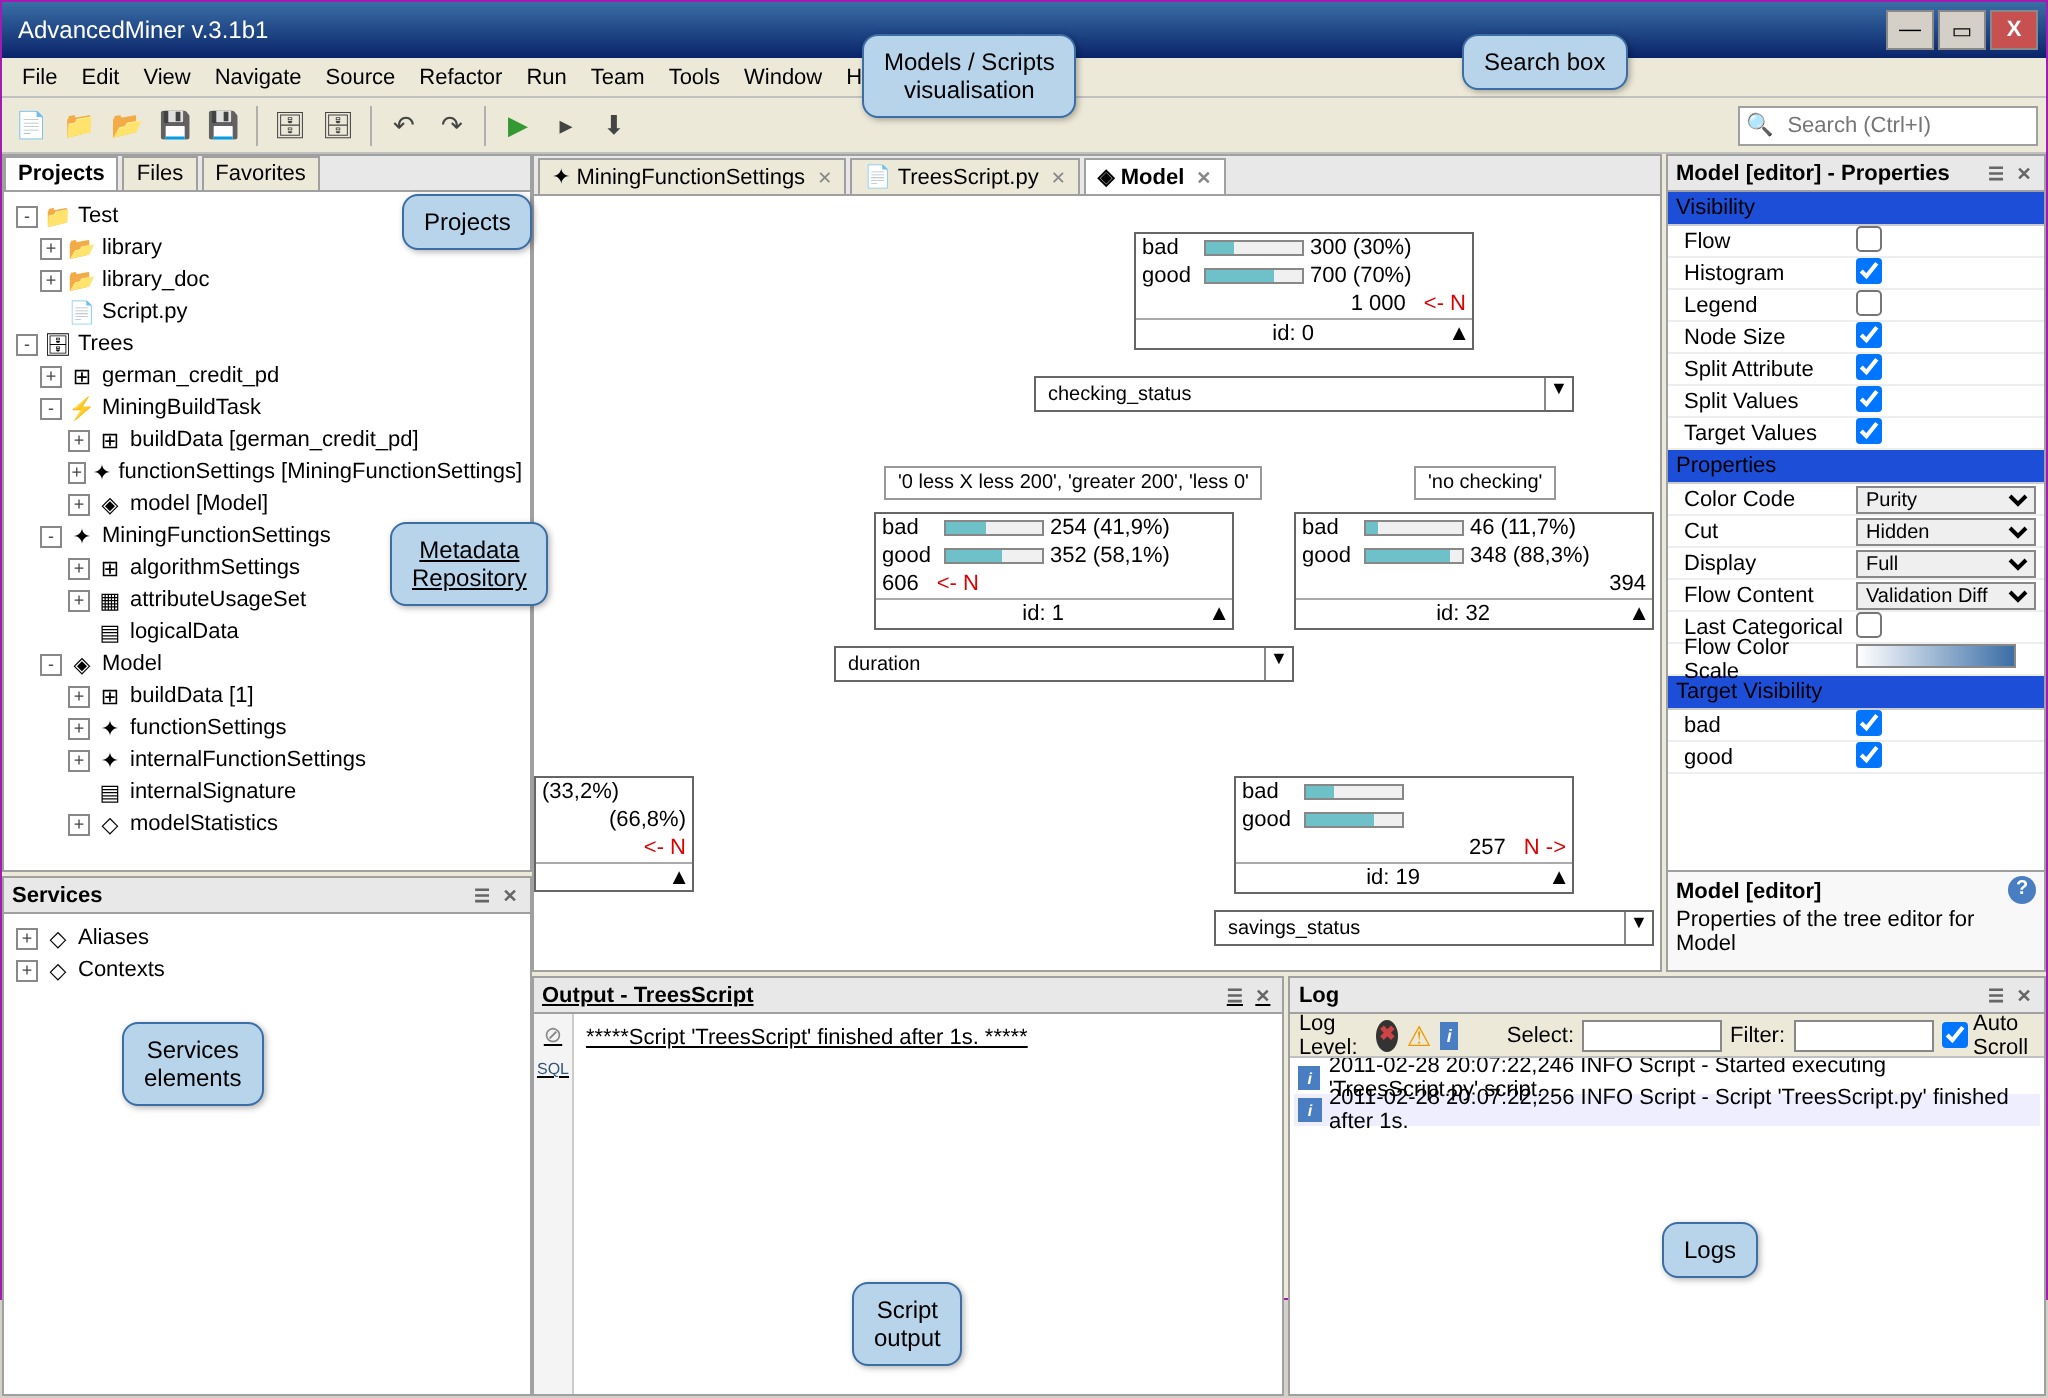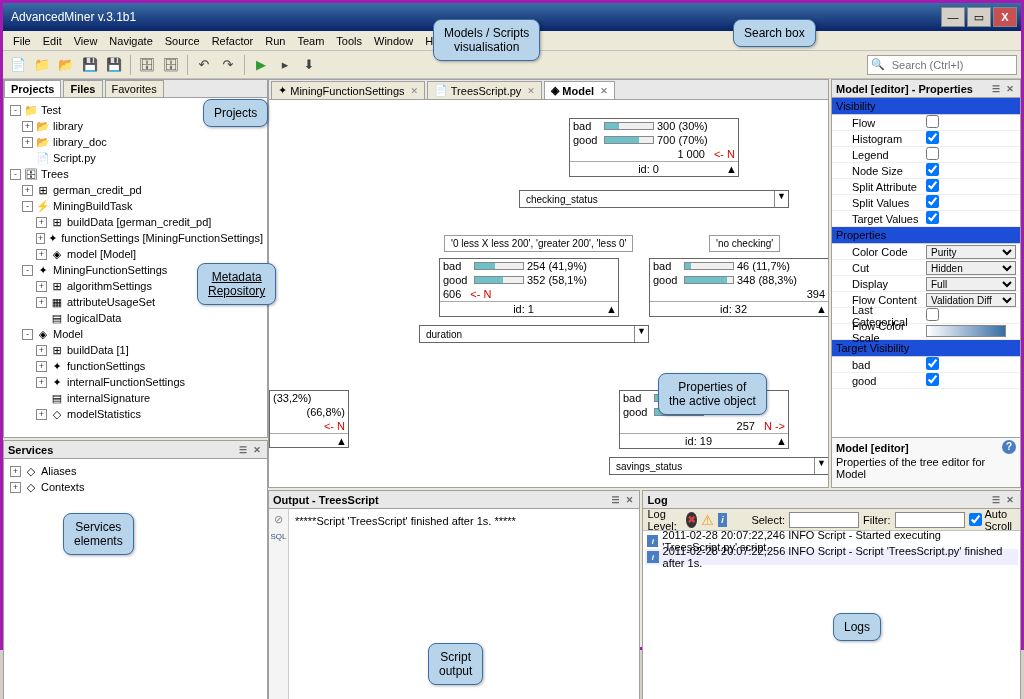--- a/index.html
+++ b/index.html
@@ -1,17 +1,17 @@
 <!DOCTYPE html>
 <html><head>
 <meta charset="utf-8">
 <style>
 * { box-sizing: border-box; margin: 0; padding: 0; font-family: Tahoma, sans-serif; font-size: 11px; }
 body { background: #d4d0c8; width: 1024px; height: 699px; overflow: hidden; position: relative; }
-.window { width: 1024px; height: 650px; background: #ece9d8; border: 3px solid #a21caf; position: relative; }
+.window { width: 1024px; height: 650px; background: #ece9d8; border: 1px solid #a21caf; position: relative; }
 .titlebar { height: 28px; background: linear-gradient(to bottom, #3a6ea5, #0a246a); color: #fff; display: flex; align-items: center; padding: 0 4px; }
 .titlebar .title { flex: 1; font-size: 12px; padding-left: 4px; }
 .titlebar .winbtn { width: 24px; height: 20px; background: #d4d0c8; margin-left: 2px; border: 1px solid #888; display: flex; align-items: center; justify-content: center; font-size: 11px; color: #000; }
 .titlebar .winbtn.close { background: #c75050; color: #fff; font-weight: bold; }
 .menubar { height: 20px; background: #ece9d8; display: flex; align-items: center; padding: 0 4px; border-bottom: 1px solid #c0c0c0; }
 .menubar span { padding: 0 6px; cursor: default; }
 .toolbar { height: 28px; background: #ece9d8; display: flex; align-items: center; padding: 2px 4px; border-bottom: 1px solid #c0c0c0; gap: 2px; }
 .tbtn { width: 22px; height: 22px; border: 1px solid transparent; display: flex; align-items: center; justify-content: center; font-size: 13px; color: #444; }
 .tsep { width: 1px; height: 20px; background: #b0b0b0; margin: 0 3px; }
 .searchbox { margin-left: auto; display: flex; align-items: center; border: 1px solid #a0a0a0; background: #fff; height: 20px; width: 150px; }
@@ -32,21 +32,21 @@
 .tree-item .ticon { width: 14px; height: 14px; margin-right: 3px; display: flex; align-items: center; justify-content: center; font-size: 11px; }
 .ind1 { padding-left: 14px; } .ind2 { padding-left: 28px; }
 .left-col { width: 265px; display: flex; flex-direction: column; }
 .mid-col { flex: 1; display: flex; flex-direction: column; }
 .right-col { width: 190px; display: flex; flex-direction: column; }
 .editor-row { flex: 1; display: flex; }
 .bottom-row { height: 210px; display: flex; }
 .propgrid { flex: 1; overflow: auto; font-size: 10px; }
 .propgrid .pgroup { background: #1d4ed8; padding: 2px 4px; font-weight: normal; border-bottom:1px solid #ccc; }
 .propgrid .prow { display: flex; border-bottom: 1px solid #eee; height: 16px; align-items:center; }
-.propgrid .prow .pk { width: 90px; padding-left: 20px; } .propgrid .prow .pv { flex: 1; padding-left: 4px; }
+.propgrid .prow .pk { width: 90px; padding-left: 8px; } .propgrid .prow .pv { flex: 1; padding-left: 4px; }
 .propgrid .prow .pv input[type=checkbox] { margin: 0; }
 .propgrid .prow .pv select { width: 90px; font-size:10px; height:14px; border:1px solid #888; }
 .output-body { flex: 1; padding: 6px; font-family: monospace; font-size: 11px; background: #fff; overflow:auto; }
 .log-tools { height: 22px; display: flex; align-items: center; gap: 4px; padding: 2px 4px; border-bottom: 1px solid #c0c0c0; background:#ece9d8; }
 .log-tools input[type=text] { height: 16px; border:1px solid #888; width:70px; font-size:10px;}
 .log-list { flex:1; padding: 2px; overflow:auto; }
 .log-row { display: flex; align-items: center; height: 16px; gap:4px; padding: 0 2px; }
 .log-row .licon { width:12px; height:12px; background:#4a7ec2; color:#fff; font-size:8px; display:flex; align-items:center; justify-content:center; font-style:italic; font-weight:bold;}
 .model-canvas { flex:1; position:relative; background:#fff; overflow:hidden; }
 .node { position:absolute; border:1px solid #666; background:#fff; font-size:10px; }
@@ -114,21 +114,21 @@
       <input type="text" placeholder="Search (Ctrl+I)" style="">
     </div>
   </div>
 
   <div class="content">
 
     <div class="left-col">
       <div class="panel" style="flex:1;">
         <div class="proj-tabs">
           <div class="ptab active">Projects</div>
-          <div class="ptab" style="font-weight:bold">Files</div>
+          <div class="ptab" style="font-weight:normal">Files</div>
           <div class="ptab" style="font-weight:normal">Favorites</div>
         </div>
         <div class="tree" id="projects-tree">
             <div class="tree-item ind0">
               <span class="toggle">-</span>
               <span class="ticon">📁</span>
               <span>Test</span>
             </div>
             <div class="tree-item ind1">
               <span class="toggle">+</span>
@@ -465,21 +465,21 @@
           </div>
           <div class="prop-desc">
             <b>Model [editor]</b>
             <div class="hdr-help">?</div>
             <div style="margin-top:2px">Properties of the tree editor for Model</div>
           </div>
         </div>
       </div>
 
       <div class="bottom-row" style="margin-top:2px;">
-        <div class="panel" style="flex:1;">
+        <div class="panel" style="flex:1;text-decoration:underline;">
           <div class="panel-hdr">
             <span>Output - TreesScript</span>
             <div class="hdr-icons">
                 <span>☰</span>
                 <span>✕</span>
               </div>
           </div>
           <div style="display:flex; flex:1;">
             <div style="width:20px; border-right:1px solid #ccc; display:flex; flex-direction:column; align-items:center; gap:6px; padding-top:4px; background:#f4f4f4">
               <span style="color:#888">⊘</span>
@@ -539,24 +539,20 @@
       <div class="bubble" style="white-space:pre">Services
 elements</div>
     </div>
   <div class="callout" style="left:430px; top:16px;">
       <div class="bubble" style="white-space:pre">Models / Scripts
 visualisation</div>
     </div>
   <div class="callout" style="left:730px; top:16px;">
       <div class="bubble">Search box</div>
     </div>
-  <div class="callout" style="left:655px; top:370px;">
-      <div class="bubble" style="white-space:pre">Properties of
-the active object</div>
-    </div>
   <div class="callout" style="left:425px; top:640px;">
       <div class="bubble" style="white-space:pre">Script
 output</div>
     </div>
   <div class="callout" style="left:830px; top:610px;">
       <div class="bubble">Logs</div>
     </div>
 
 </div>
 

